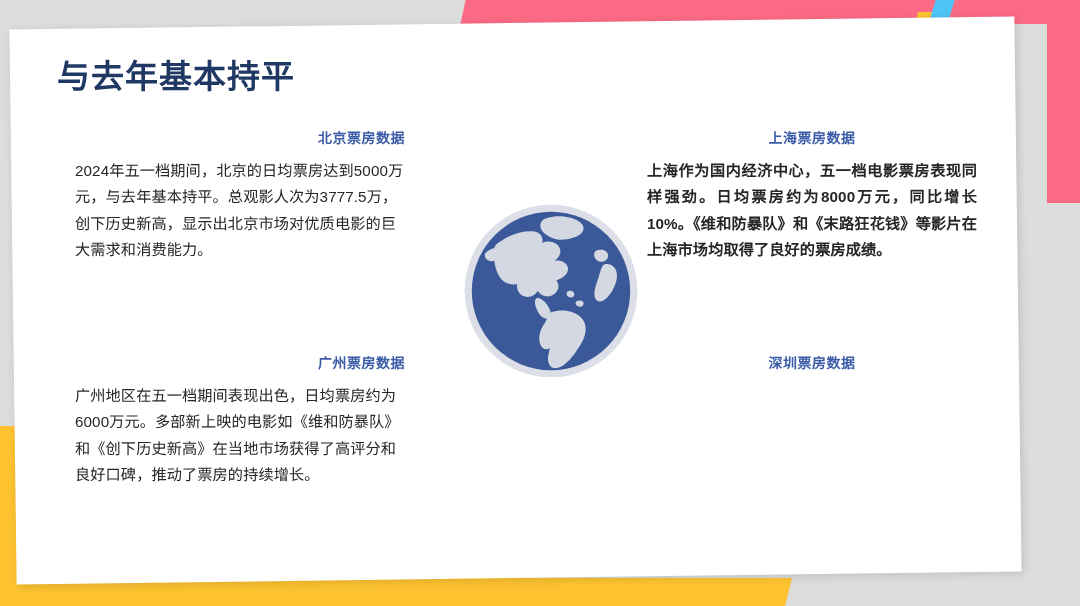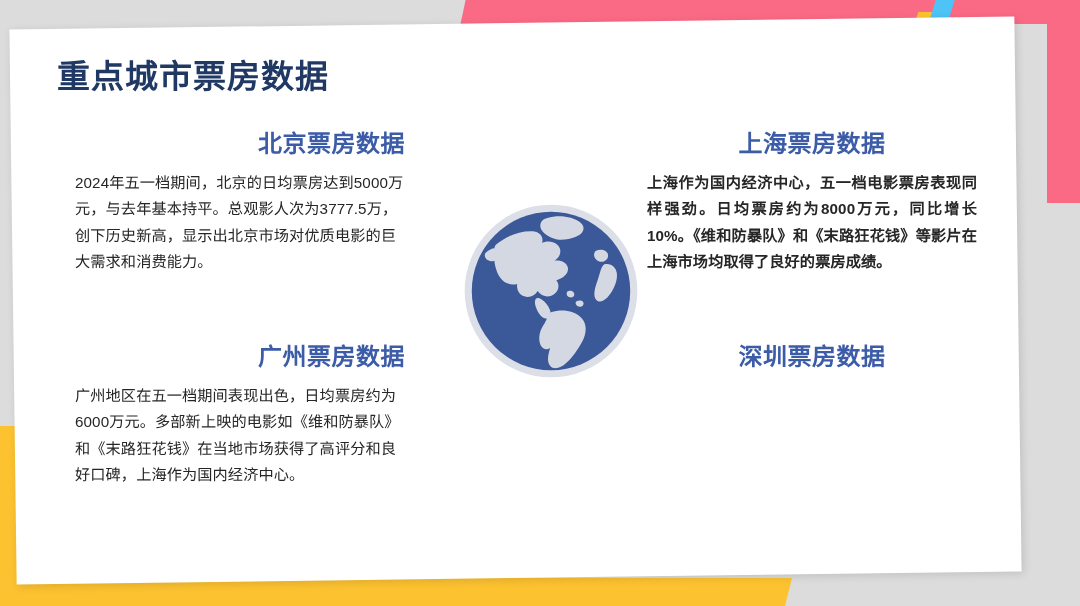--- a/index.html
+++ b/index.html
@@ -111,24 +111,24 @@
 
   
   .col {
     position: absolute;
     width: 330px;
   }
   .col-left  { left: 62px;  }
   .col-right { left: 634px; }
 
   .row-top    { top: 107px; }
-  .row-bottom { top: 320px; }
+  .row-bottom { top: 332px; }
 
   .sec-head {
-    font-size: 24px;
+    font-size: 14px;
     font-weight: bold;
     color: #3c5ca8;
     margin: 0 0 11px 0;
     letter-spacing: 0.5px;
     line-height: 1.2;
   }
   .sec-head.align-right { text-align: right; }
   .sec-head.align-left  { text-align: center; }
 
   .sec-body {
@@ -158,35 +158,35 @@
   <div class="deco-pink-top"></div>
   <div class="deco-pink-right"></div>
   <div class="deco-yellow-bottom"></div>
   <div class="deco-yellow-left"></div>
   <div class="deco-stripe yellow"></div>
   <div class="deco-stripe blue"></div>
 
   <div id="card">
     <div id="card-inner">
 
-      <div id="page-title">重点城市票房数据</div>
+      <div id="page-title">与去年基本持平</div>
 
       <div class="col col-left row-top">
         <div class="sec-head align-right">北京票房数据</div>
         <div class="sec-body just-center">2024年五一档期间，北京的日均票房达到5000万元，与去年基本持平。总观影人次为3777.5万，创下历史新高，显示出北京市场对优质电影的巨大需求和消费能力。</div>
       </div>
 
       <div class="col col-right row-top">
         <div class="sec-head align-left">上海票房数据</div>
         <div class="sec-body just-left">上海作为国内经济中心，五一档电影票房表现同样强劲。日均票房约为8000万元，同比增长10%。《维和防暴队》和《末路狂花钱》等影片在上海市场均取得了良好的票房成绩。</div>
       </div>
 
       <div class="col col-left row-bottom">
         <div class="sec-head align-right">广州票房数据</div>
-        <div class="sec-body just-center">广州地区在五一档期间表现出色，日均票房约为6000万元。多部新上映的电影如《维和防暴队》和《末路狂花钱》在当地市场获得了高评分和良好口碑，上海作为国内经济中心。</div>
+        <div class="sec-body just-center">广州地区在五一档期间表现出色，日均票房约为6000万元。多部新上映的电影如《维和防暴队》和《创下历史新高》在当地市场获得了高评分和良好口碑，推动了票房的持续增长。</div>
       </div>
 
       <div class="col col-right row-bottom">
         <div class="sec-head align-left">深圳票房数据</div>
       </div>
 
       <div id="globe-icon">
         <svg viewBox="0 0 200 200" width="178" height="178" aria-hidden="true">
           <circle cx="100" cy="100" r="97" fill="#dcdee8"></circle>
           <circle cx="100" cy="100" r="89" fill="#3b5998"></circle>

